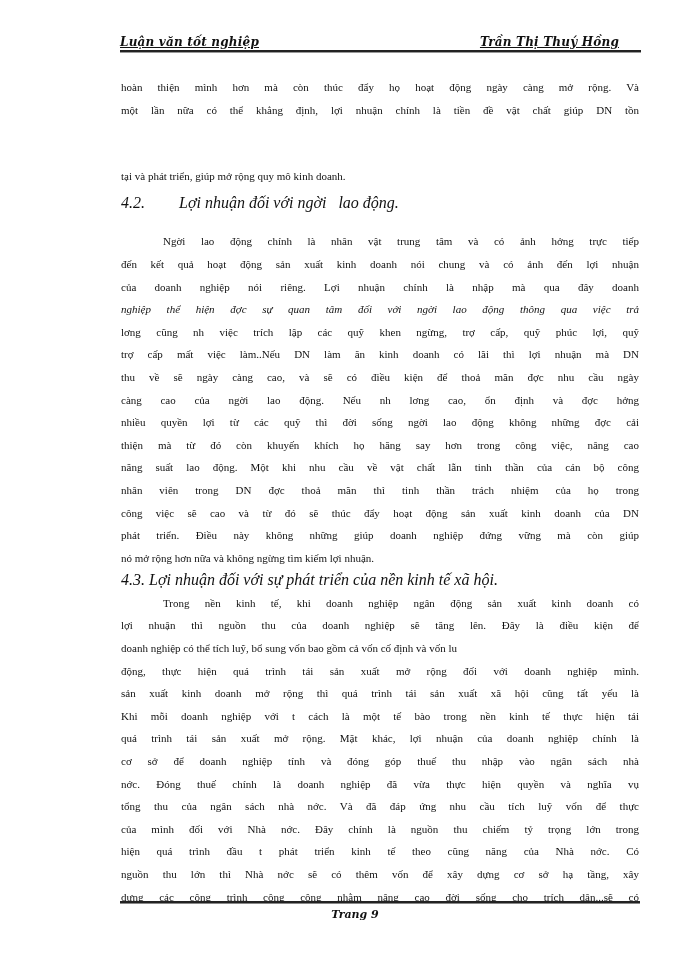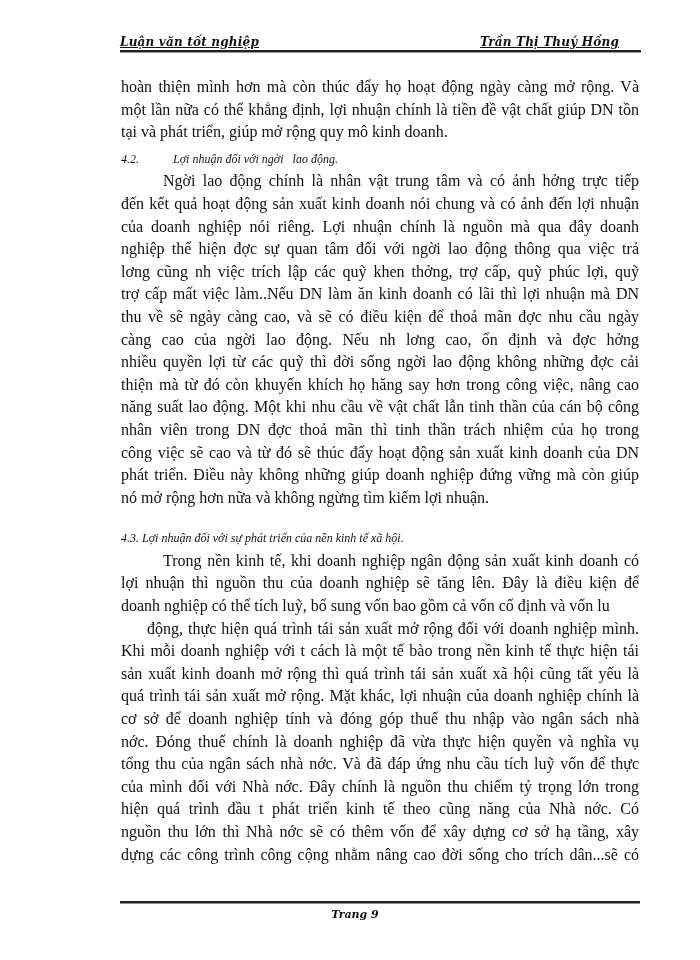--- a/index.html
+++ b/index.html
@@ -6,79 +6,79 @@
   body { width: 700px; height: 960px; position: relative; overflow: hidden;
          font-family: "Liberation Serif", "DejaVu Serif", serif; color: #111; }
   .page { position: absolute; left: 5px; top: 0; width: 700px; height: 855px; background: #fff; }
   .header { position: absolute; left: 115px; top: 34px; width: 521px; height: 16px;
             border-bottom: 2px solid #222; box-shadow: 0 1px 0 #999; }
   .header span { position: absolute; bottom: 1px; font-family: "DejaVu Serif", serif;
                  font-style: italic; font-weight: bold; font-size: 12px; text-decoration: underline; letter-spacing: 0.2px; }
   .header .left { left: 0; }
   .header .right { right: 22px; }
   .body { position: absolute; left: 116px; top: 76px; width: 518px; }
-  .line { display: block; font-size: 16px; height: 22.6px; line-height: 22.6px;
+  .line { display: block; font-size: 11px; height: 22.6px; line-height: 22.6px;
           text-align: justify; text-align-last: justify; white-space: nowrap; overflow: visible; }
   .line.last { text-align-last: left; }
   .line.indent { text-indent: 42px; }
-  .heading { display: block; font-size: 12px; font-style: italic; height: 22.6px; line-height: 22.6px; white-space: pre; }
+  .heading { display: block; font-size: 16px; font-style: italic; height: 22.6px; line-height: 22.6px; white-space: pre; }
   .gap-before { margin-top: 4px; }
-  .gap-before-lg { margin-top: 18px; }
+  .gap-before-lg { margin-top: 0; }
   .footer-rule { position: absolute; left: 115px; top: 901px; width: 520px; height: 0;
                  border-top: 2px solid #222; box-shadow: 0 1px 0 #888; }
   .footer-text { position: absolute; left: 0; width: 700px; top: 908px; text-align: center;
                  font-family: "DejaVu Serif", serif; font-style: italic; font-weight: bold; font-size: 11px; }
 </style>
 </head>
 <body>
 
 <div class="page">
 
   <div class="header">
     <span class="left">Luận văn tốt nghiệp</span>
     <span class="right">Trần Thị Thuý Hồng</span>
   </div>
 
   <div class="body">
 
     <div>
       <span class="line" style="white-space: normal; overflow: hidden;">hoàn thiện mình hơn mà còn thúc đẩy họ hoạt động ngày càng mở rộng. Và</span>
       <span class="line" style="white-space: normal; overflow: hidden;">một lần nữa có thể khẳng định, lợi nhuận chính là tiền đề vật chất giúp DN tồn</span>
-      <span class="line last" style="white-space: normal; overflow: hidden;">tại và phát triển, giúp mở rộng quy mô kinh doanh.</span>
+      <span class="line last" style="white-space: normal; overflow: hidden; margin-top: 44px;">tại và phát triển, giúp mở rộng quy mô kinh doanh.</span>
     </div>
 
     <div class="heading gap-before"><span>4.2.</span><span style="display:inline-block;width:34px"></span><span>Lợi nhuận đối với ngời   lao động.</span></div>
 
     <div>
-      <span class="line indent" style="white-space: normal; overflow: hidden;">Ngời   lao động chính là nhân vật trung tâm và có ảnh hởng   trực tiếp</span>
+      <span class="line indent" style="white-space: normal; overflow: hidden; margin-top: 16px;">Ngời   lao động chính là nhân vật trung tâm và có ảnh hởng   trực tiếp</span>
       <span class="line" style="white-space: normal; overflow: hidden;">đến kết quả hoạt động sản xuất kinh doanh nói chung và có ảnh đến lợi nhuận</span>
-      <span class="line" style="white-space: normal; overflow: hidden;">của doanh nghiệp nói riêng. Lợi nhuận chính là nguồn mà qua đây doanh</span>
-      <span class="line" style="white-space: normal; overflow: hidden;">nghiệp thể hiện đợc   sự quan tâm đối với ngời   lao động thông qua việc trả</span>
-      <span class="line" style="white-space: normal; overflow: hidden;">lơng   cũng nh   việc trích lập các quỹ khen thởng,   trợ cấp, quỹ phúc lợi, quỹ</span>
+      <span class="line" style="white-space: normal; overflow: hidden;">của doanh nghiệp nói riêng. Lợi nhuận chính là nhập mà qua đây doanh</span>
+      <span class="line" style="white-space: normal; overflow: hidden; font-style: italic;">nghiệp thể hiện đợc   sự quan tâm đối với ngời   lao động thông qua việc trả</span>
+      <span class="line" style="white-space: normal; overflow: hidden;">lơng   cũng nh   việc trích lập các quỹ khen ngừng,   trợ cấp, quỹ phúc lợi, quỹ</span>
       <span class="line" style="white-space: normal; overflow: hidden;">trợ cấp mất việc làm..Nếu DN làm ăn kinh doanh có lãi thì lợi nhuận mà DN</span>
       <span class="line" style="white-space: normal; overflow: hidden;">thu về sẽ ngày càng cao, và sẽ có điều kiện để thoả mãn đợc   nhu cầu ngày</span>
       <span class="line" style="white-space: normal; overflow: hidden;">càng cao của ngời   lao động. Nếu nh   lơng   cao, ổn định và đợc   hởng</span>
       <span class="line" style="white-space: normal; overflow: hidden;">nhiều quyền lợi từ các quỹ thì đời sống ngời   lao động không những đợc   cải</span>
       <span class="line" style="white-space: normal; overflow: hidden;">thiện mà từ đó còn khuyến khích họ hăng say hơn trong công việc, nâng cao</span>
       <span class="line" style="white-space: normal; overflow: hidden;">năng suất lao động. Một khi nhu cầu về vật chất lẫn tinh thần của cán bộ công</span>
       <span class="line" style="white-space: normal; overflow: hidden;">nhân viên trong DN đợc   thoả mãn thì tinh thần trách nhiệm của họ trong</span>
       <span class="line" style="white-space: normal; overflow: hidden;">công việc sẽ cao và từ đó sẽ thúc đẩy hoạt động sản xuất kinh doanh của DN</span>
       <span class="line" style="white-space: normal; overflow: hidden;">phát triển. Điều này không những giúp doanh nghiệp đứng vững mà còn giúp</span>
       <span class="line last" style="white-space: normal; overflow: hidden;">nó mở rộng hơn nữa và không ngừng tìm kiếm lợi nhuận.</span>
     </div>
 
     <div class="heading gap-before-lg">4.3. Lợi nhuận đối với sự phát triển của nền kinh tế xã hội.</div>
 
     <div>
       <span class="line indent" style="white-space: normal; overflow: hidden;">Trong nền kinh tế, khi doanh nghiệp ngân động sản xuất kinh doanh có</span>
       <span class="line" style="white-space: normal; overflow: hidden;">lợi nhuận thì nguồn thu của doanh nghiệp sẽ tăng lên. Đây là điều kiện để</span>
       <span class="line last" style="white-space: normal; overflow: hidden;">doanh nghiệp có thể tích luỹ, bổ sung vốn bao gồm cả vốn cố định và vốn lu</span>
-      <span class="line" style="white-space: normal; overflow: hidden; margin-left: 26px;">động, thực hiện quá trình tái sản xuất mở rộng đối với doanh nghiệp mình.</span>
+      <span class="line" style="white-space: normal; overflow: hidden;">động, thực hiện quá trình tái sản xuất mở rộng đối với doanh nghiệp mình.</span>
+      <span class="line" style="white-space: normal; overflow: hidden;">sản xuất kinh doanh mở rộng thì quá trình tái sản xuất xã hội cũng tất yếu là</span>
       <span class="line" style="white-space: normal; overflow: hidden;">Khi mỗi doanh nghiệp với t   cách là một tế bào trong nền kinh tế thực hiện tái</span>
-      <span class="line" style="white-space: normal; overflow: hidden;">sản xuất kinh doanh mở rộng thì quá trình tái sản xuất xã hội cũng tất yếu là</span>
       <span class="line" style="white-space: normal; overflow: hidden;">quá trình tái sản xuất mở rộng. Mặt khác, lợi nhuận của doanh nghiệp chính là</span>
       <span class="line" style="white-space: normal; overflow: hidden;">cơ sở để doanh nghiệp tính và đóng góp thuế thu nhập vào ngân sách nhà</span>
       <span class="line" style="white-space: normal; overflow: hidden;">nớc.   Đóng thuế chính là doanh nghiệp đã vừa thực hiện quyền và nghĩa vụ</span>
       <span class="line" style="white-space: normal; overflow: hidden;">tổng thu của ngân sách nhà nớc.   Và đã đáp ứng nhu cầu tích luỹ vốn để thực</span>
       <span class="line" style="white-space: normal; overflow: hidden;">của mình đối với Nhà nớc.   Đây chính là nguồn thu chiếm tỷ trọng lớn trong</span>
       <span class="line" style="white-space: normal; overflow: hidden;">hiện quá trình đầu t   phát triển kinh tế theo cũng năng của Nhà nớc.   Có</span>
       <span class="line" style="white-space: normal; overflow: hidden;">nguồn thu lớn thì Nhà nớc   sẽ có thêm vốn để xây dựng cơ sở hạ tầng, xây</span>
       <span class="line" style="white-space: normal; overflow: hidden;">dựng các công trình công cộng nhằm nâng cao đời sống cho trích   dân...sẽ có</span>
     </div>
 

